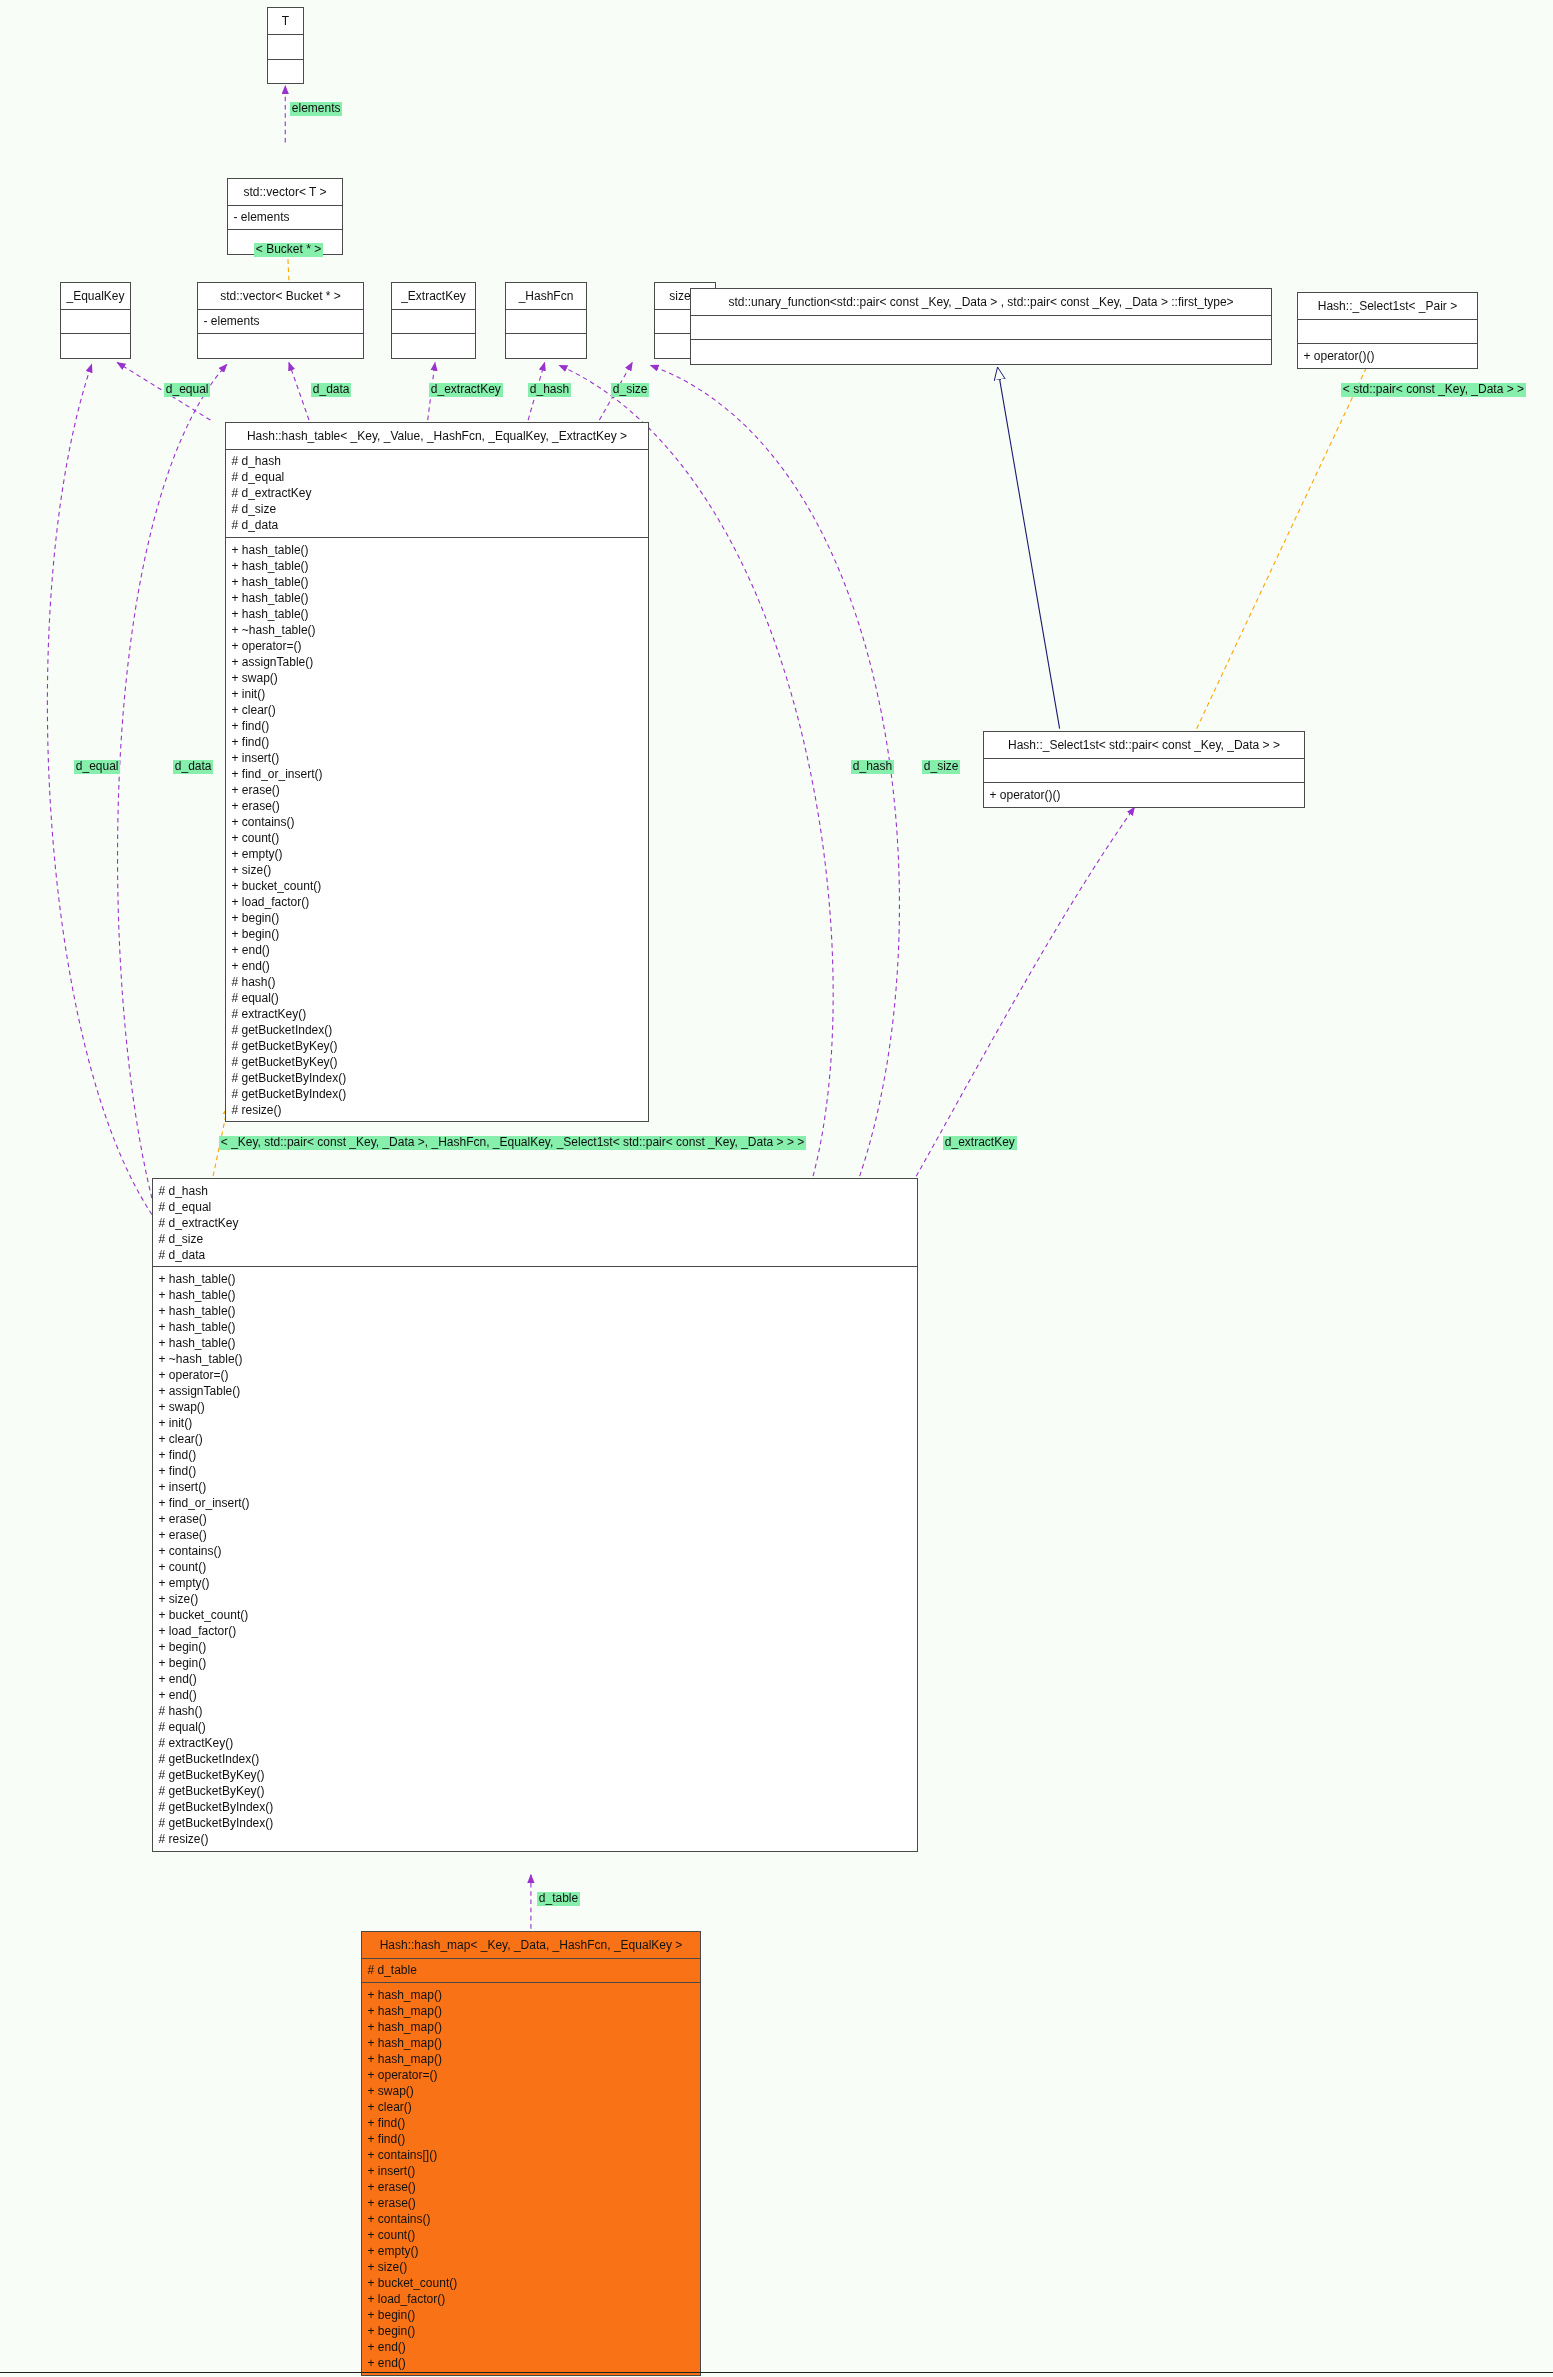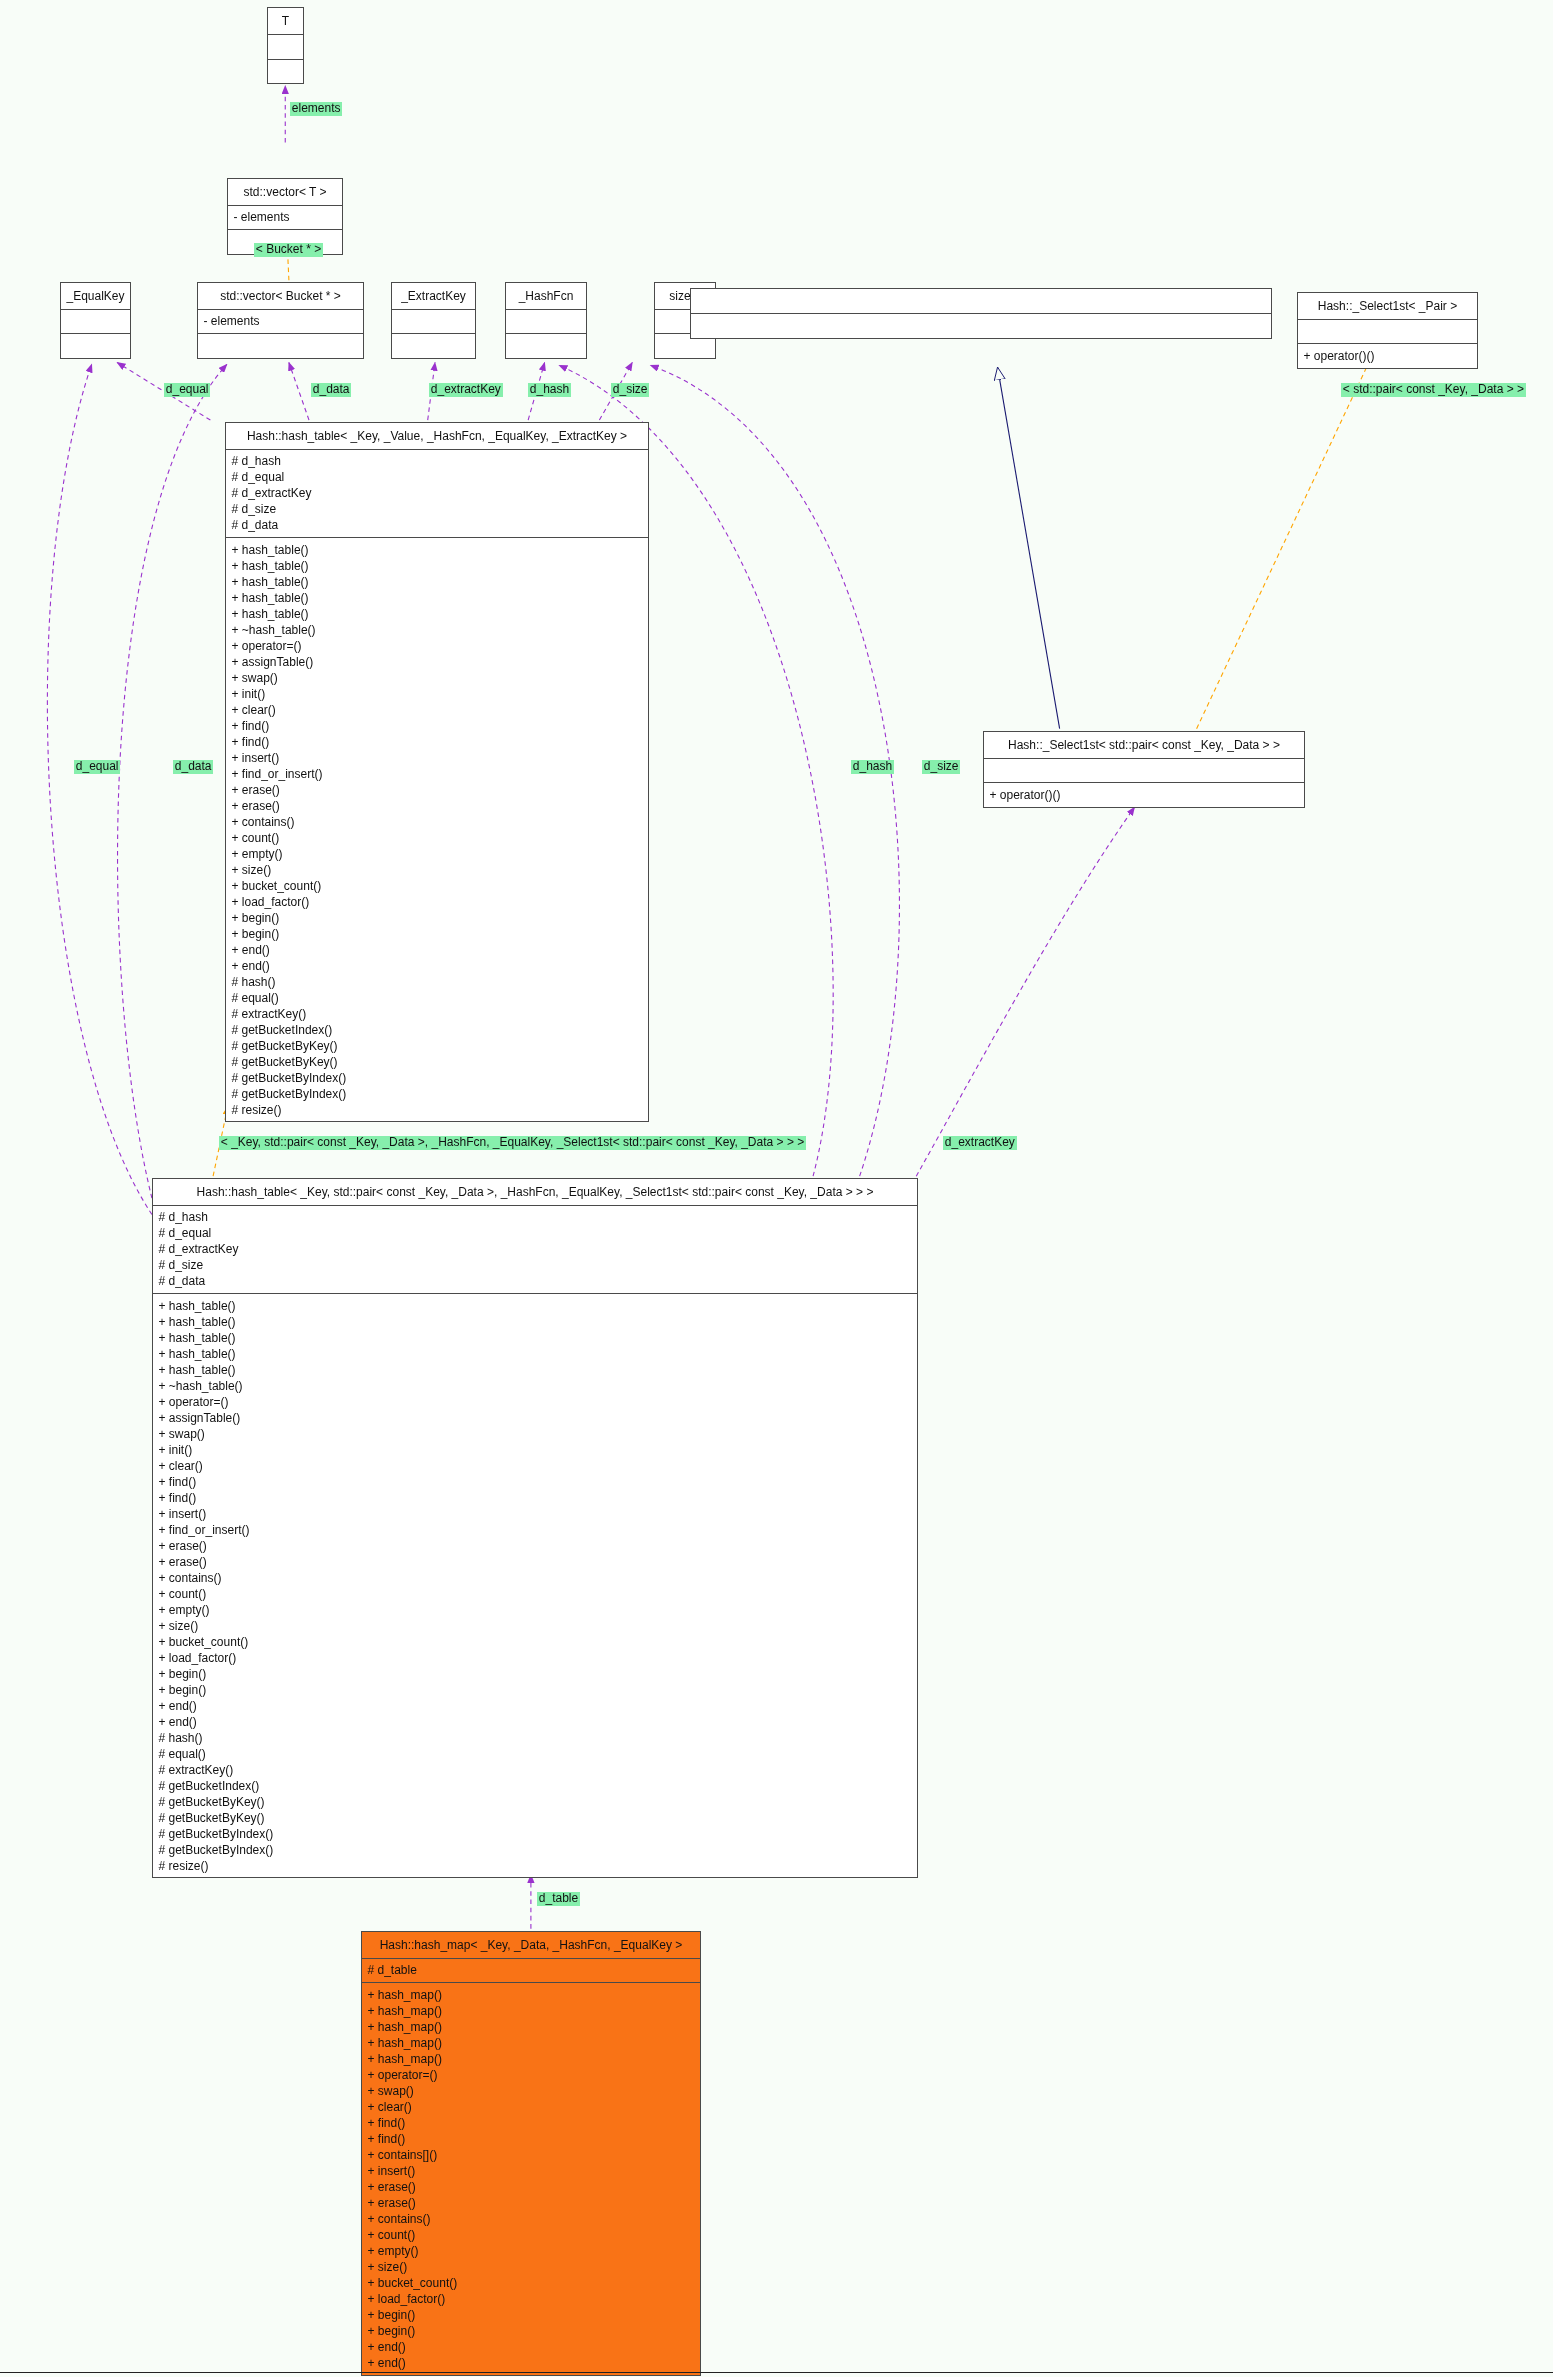--- a/index.html
+++ b/index.html
@@ -106,20 +106,21 @@
     <div class="cmethods"></div>
   </div>
 
   <div class="cbox" style="left:606px; top:282px; width:62px;margin-left:48px;">
     <div class="ctitle">size_t</div>
     <div class="cattrs"></div>
     <div class="cmethods"></div>
   </div>
 
   <div class="cbox" style="left:690px; top:288px; width:582px;">
+    <div class="ctitle">std::unary_function&lt;std::pair&lt; const _Key, _Data &gt; , std::pair&lt; const _Key, _Data &gt; ::first_type&gt;</div>
     <div class="cattrs"></div>
     <div class="cmethods"></div>
   </div>
 
   <div class="cbox" style="left:1297px; top:292px; width:181px;">
     <div class="ctitle">Hash::_Select1st&lt; _Pair &gt;</div>
     <div class="cattrs"></div>
     <div class="cmethods">
         <div class="member">+ operator()()</div>
       </div>
@@ -176,21 +177,20 @@
 
   <div class="cbox" style="left:983px; top:731px; width:322px;">
     <div class="ctitle">Hash::_Select1st&lt; std::pair&lt; const _Key, _Data &gt; &gt;</div>
     <div class="cattrs"></div>
     <div class="cmethods">
         <div class="member">+ operator()()</div>
       </div>
   </div>
 
   <div class="cbox" style="left:152px; top:1178px; width:766px;">
-    <div class="ctitle">Hash::hash_table&lt; _Key, std::pair&lt; const _Key, _Data &gt;, _HashFcn, _EqualKey, _Select1st&lt; std::pair&lt; const _Key, _Data &gt; &gt; &gt;</div>
     <div class="cattrs">
         <div class="member"># d_hash</div>
         <div class="member"># d_equal</div>
         <div class="member"># d_extractKey</div>
         <div class="member"># d_size</div>
         <div class="member"># d_data</div>
       </div>
     <div class="cmethods">
         <div class="member">+ hash_table()</div>
         <div class="member">+ hash_table()</div>

